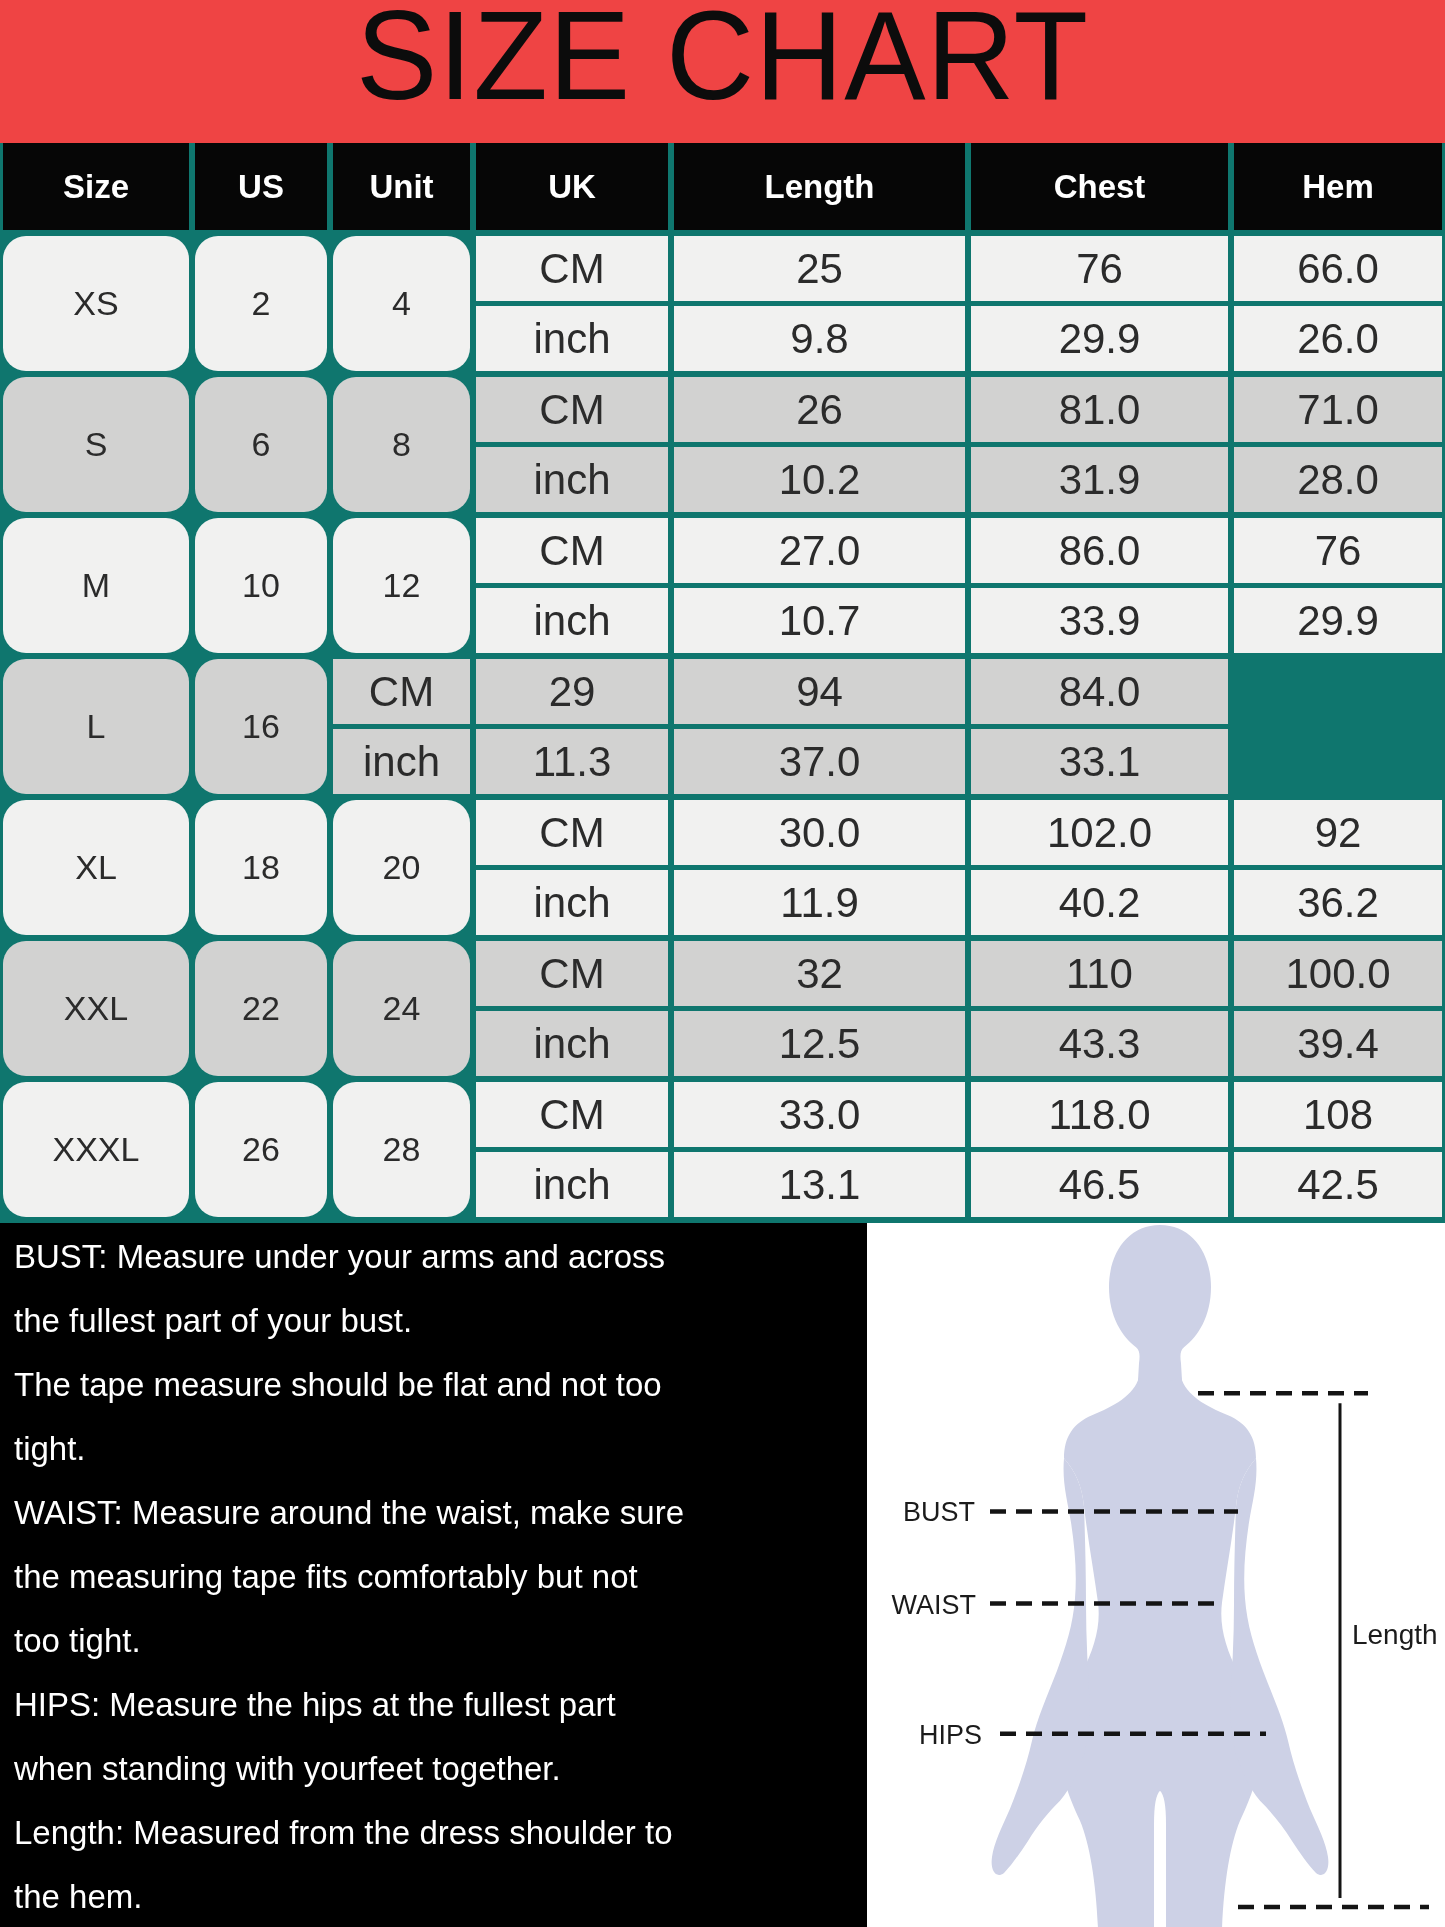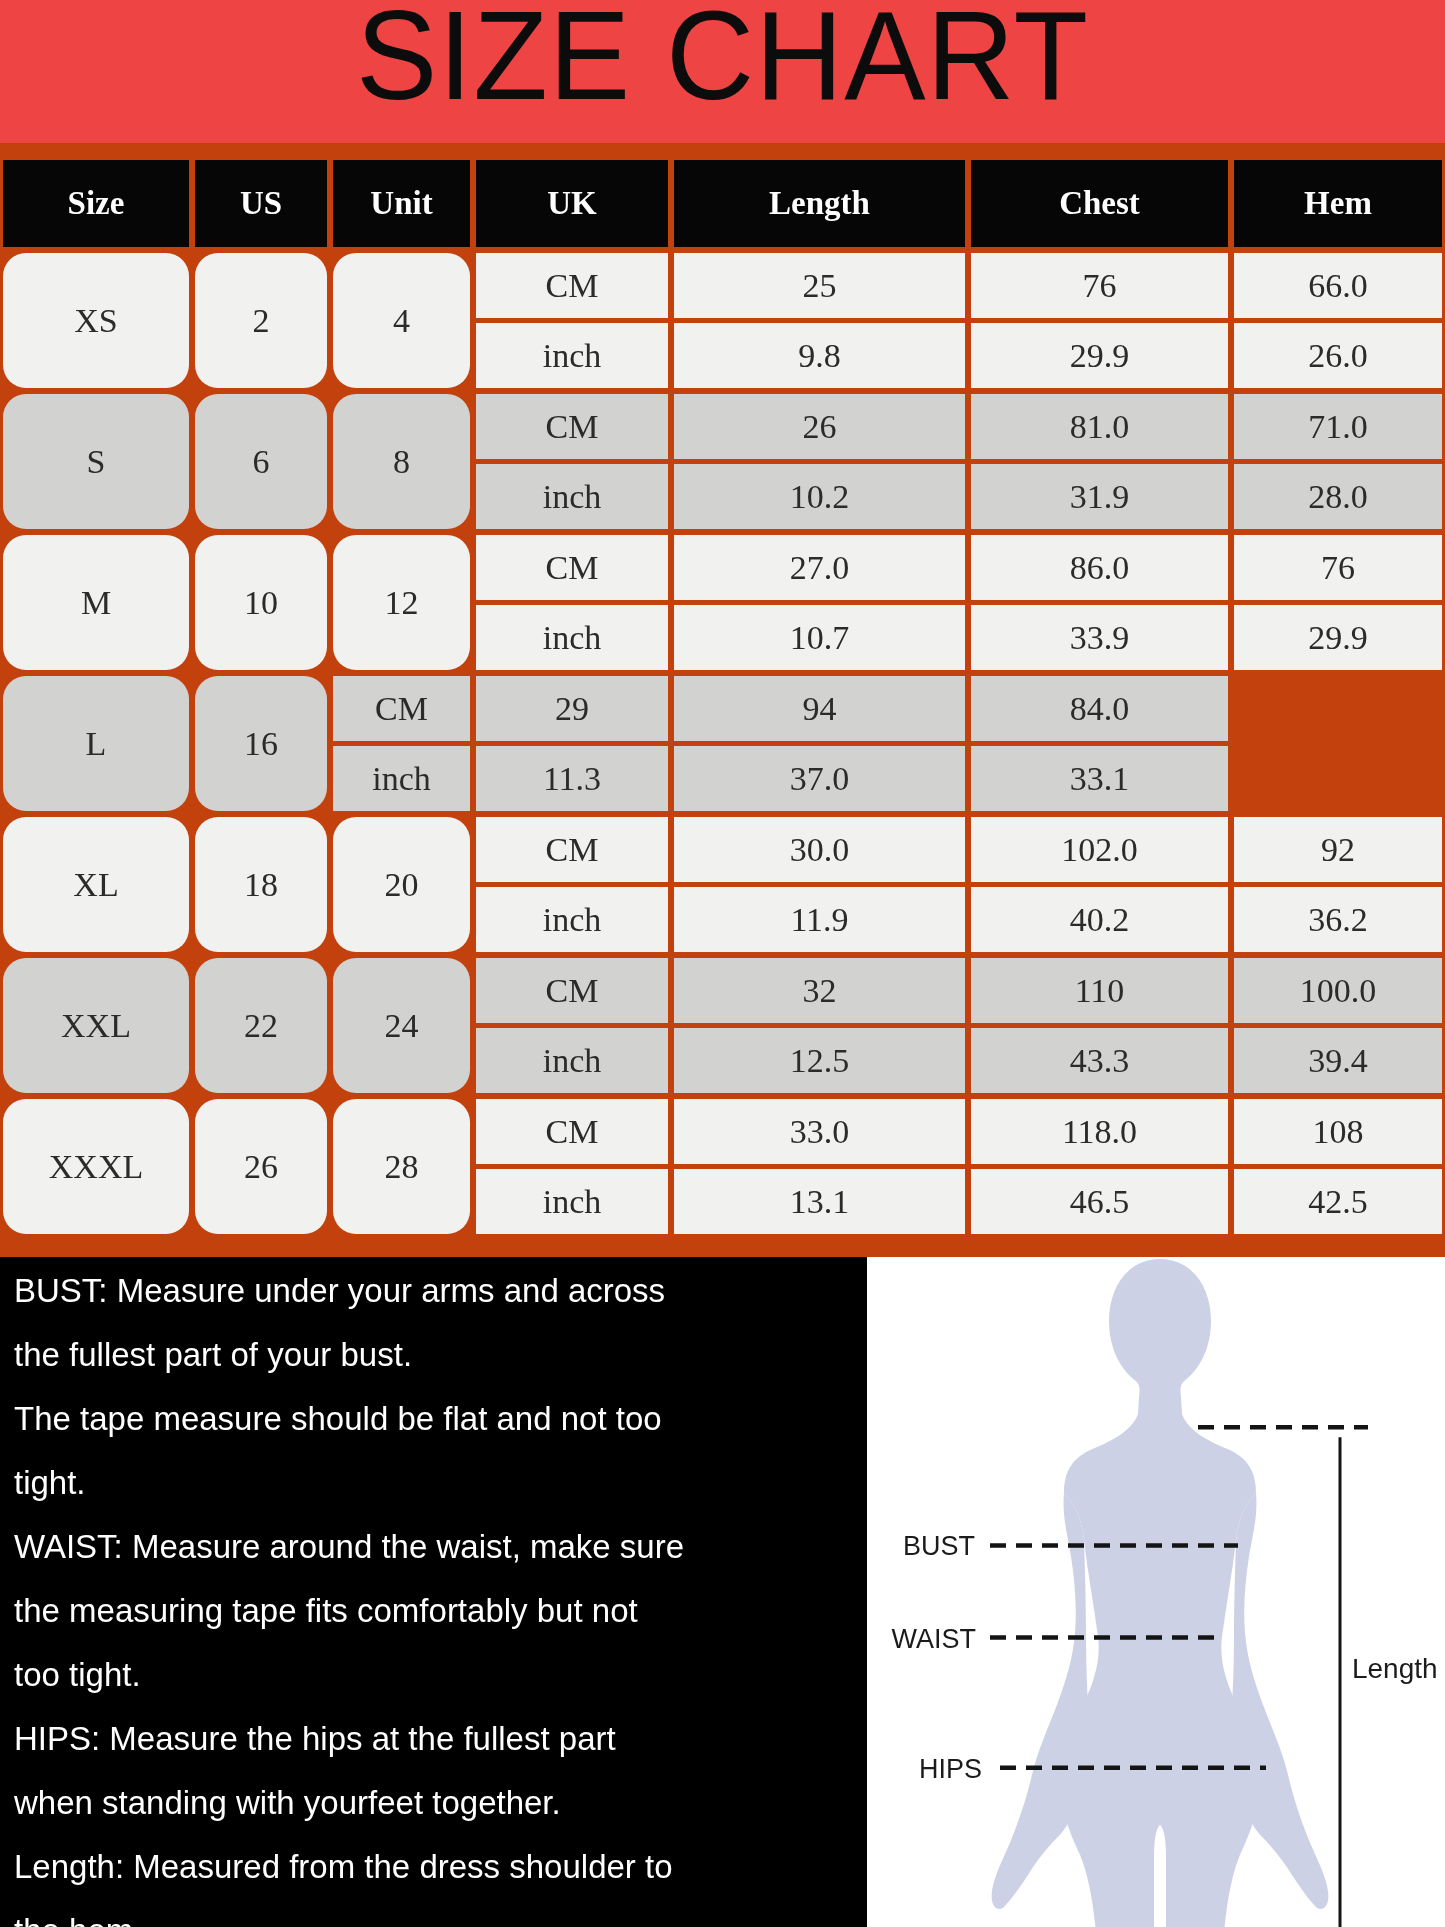--- a/index.html
+++ b/index.html
@@ -18,23 +18,22 @@
     background:#ef4444;
   }
   .title-bar h1{
     margin:0;font-size:122px;font-weight:400;line-height:1;
     color:#0c0c0c;letter-spacing:1px;
     transform:translateY(-6px) scaleY(1.04);
   }
   
   .size-table{
     flex:0 0 auto;
-    padding:17px 3px;
-    background:#c2410c;
-    font-family:Liberation Serif, serif;
+    padding:0 3px;
+    background:#0f766e;
   }
   .t-row{
     display:grid;
     grid-template-columns:186fr 132fr 137fr 192fr 291fr 257fr 208fr;
     column-gap:6px;
     margin-bottom:6px;
   }
   .t-head{height:87px;}
   .t-head .hcell{
     background:#060606;color:#ffffff;
@@ -46,21 +45,21 @@
     display:flex;align-items:center;justify-content:center;
     font-size:34px;
     border-radius:23px;
   }
   .subcol{
     display:flex;flex-direction:column;gap:5px;height:135px;
   }
   .subcol .scell{
     flex:1 1 0;
     display:flex;align-items:center;justify-content:center;
-    font-size:34px;
+    font-size:42px;
   }
   .g-light .mcell,.g-light .scell{background:#f1f1f0;}
   .g-dark  .mcell,.g-dark  .scell{background:#d2d2d1;}
   
   .bottom{
     flex:1 1 auto;
     display:flex;flex-direction:row;
   }
   .info-block{
     width:867px;flex:0 0 auto;

